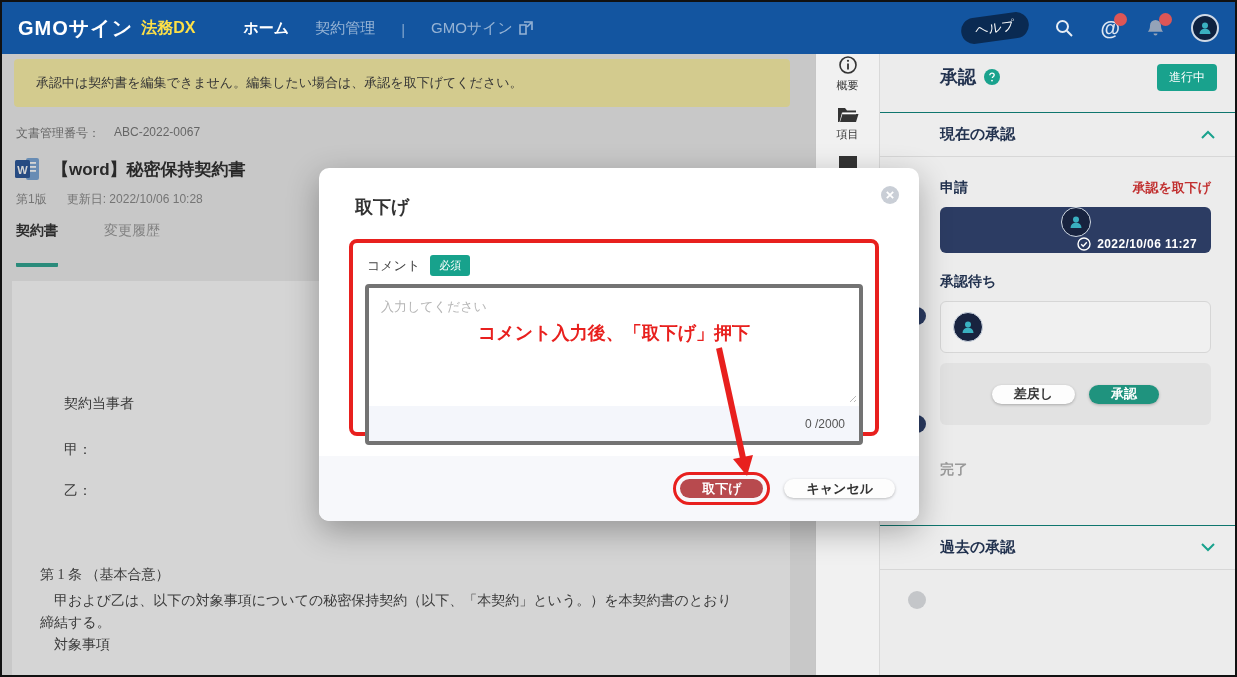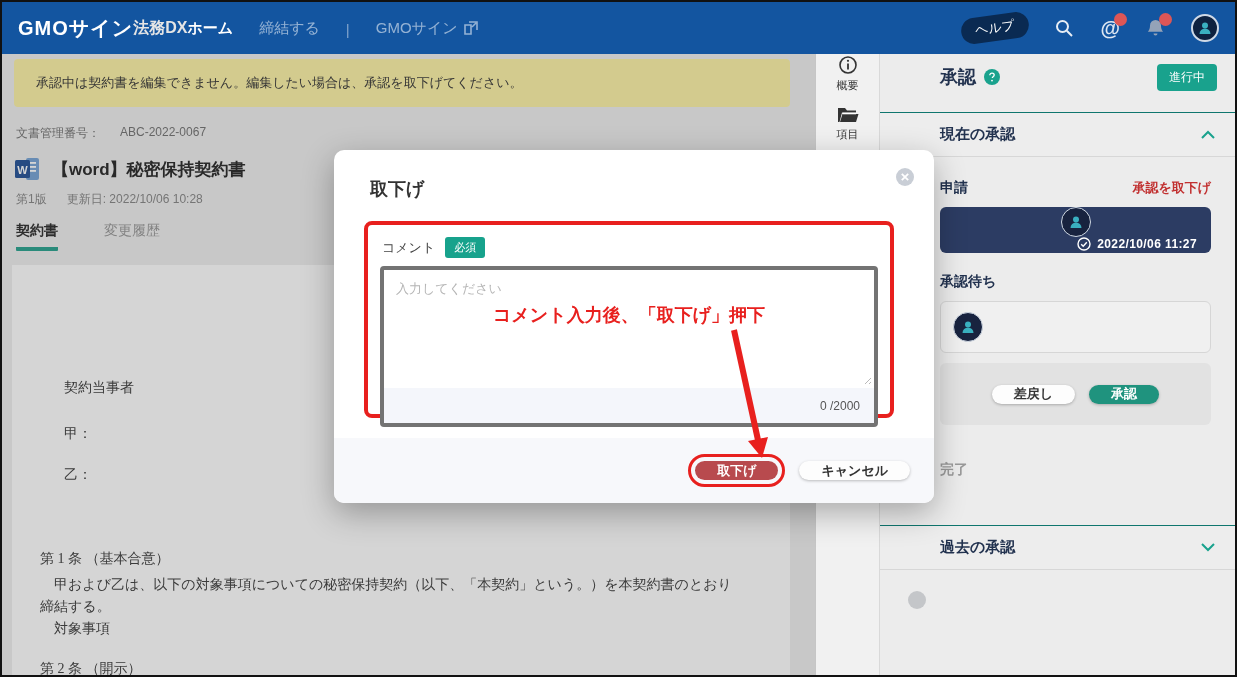--- a/index.html
+++ b/index.html
@@ -3,44 +3,44 @@
 <meta charset="utf-8">
 <style>
   * { margin:0; padding:0; box-sizing:border-box; }
   html,body { width:1237px; height:677px; background:#fff; }
   body { font-family:"Liberation Sans","DejaVu Sans",sans-serif; }
   .screen { position:relative; width:1237px; height:677px; border:2px solid #111; background:#ececec; overflow:hidden; }
 
   
   .navbar { position:absolute; top:0; left:0; right:0; height:52px; background:#1355a0; display:flex; align-items:center; padding:0 16px; z-index:20; }
   .logo { color:#fff; font-weight:bold; font-size:20px; letter-spacing:1px; white-space:nowrap; }
-  .logo-suffix { color:#e5e5e5; font-weight:bold; font-size:16px; white-space:nowrap; }
-  .nav-links { display:flex; align-items:flex-end; gap:26px; font-size:15px; }
+  .logo-suffix { color:#fde047; font-weight:bold; font-size:16px; margin-left:8px; white-space:nowrap; }
+  .nav-links { display:flex; align-items:flex-end; gap:26px; margin-left:48px; font-size:15px; }
   .nav-item { color:rgba(255,255,255,.55); cursor:pointer; white-space:nowrap; display:flex; align-items:center; gap:6px; }
   .nav-item.active { color:#fff; font-weight:bold; }
   .nav-sep { color:rgba(255,255,255,.45); }
   .nav-right { margin-left:auto; display:flex; align-items:center; gap:26px; }
   .help-pill { background:#0a2a52; color:#fff; font-size:13px; padding:4px 14px; border-radius:14px; transform:rotate(-8deg); cursor:pointer; }
   .icon-wrap { position:relative; display:inline-flex; }
   .red-dot { position:absolute; top:-5px; right:-7px; width:13px; height:13px; border-radius:50%; background:#dd5656; }
   .at-glyph { color:#dfe8f3; font-size:20px; font-weight:bold; line-height:1; }
   .nav-avatar { width:28px; height:28px; border-radius:50%; background:#0e2240; border:2px solid #cfd9e6; display:flex; align-items:center; justify-content:center; }
 
   
   .main { position:absolute; top:40px; left:0; right:0; bottom:0; display:flex; }
   .content { position:relative; width:813px; background:#f0f0f0; overflow:hidden; flex:none; }
   .dim { position:absolute; inset:0; background:rgba(20,20,20,0.18); z-index:5; }
 
   .banner { margin:17px 25px 0 12px; background:#fdf3a9; border-radius:4px; padding:15px 22px; font-size:13px; color:#3c3c3c; }
-  .doc-meta { margin:18px 0 0 14px; font-size:12px; color:#777; display:flex; gap:20px; }
+  .doc-meta { margin:18px 0 0 14px; font-size:12px; color:#777; display:flex; gap:14px; }
   .title-row { margin:14px 0 0 12px; display:flex; align-items:center; gap:10px; }
   .doc-title { font-size:17px; font-weight:bold; color:#2e2e2e; }
   .version-row { margin:9px 0 0 14px; font-size:12px; color:#8a8a8a; display:flex; gap:20px; }
   .tabs { margin:14px 0 0 14px; display:flex; gap:46px; font-size:14px; }
-  .tab { padding-bottom:7px; cursor:pointer; color:#9a9a9a; }
+  .tab { padding-bottom:23px; cursor:pointer; color:#9a9a9a; }
   .tab.active { color:#333; font-weight:bold; border-bottom:4px solid #2fa592; border-radius:0 0 1px 1px; }
   .page { margin:14px 25px 0 10px; background:#fff; height:520px; padding:112px 30px 0 28px;
           font-family:"Liberation Serif","DejaVu Serif",serif; font-size:14px; color:#444; line-height:22px; }
   .page .ind { margin-left:24px; }
   .page .ind2 { margin-left:14px; }
   .mt24{margin-top:24px;} .mt19{margin-top:19px;} .mt62{margin-top:62px;} .mt4{margin-top:4px;} .mt18{margin-top:18px;}
 
   
   .rail { flex:none; width:65px; background:#f1f1f1; border-left:1px solid #c6c6c6; border-right:1px solid #d9d9d9; padding-top:13px; display:flex; flex-direction:column; align-items:center; gap:13px; }
   .rail-item { display:flex; flex-direction:column; align-items:center; gap:3px; cursor:pointer; }
@@ -65,21 +65,21 @@
   .wait-card { margin-top:10px; height:52px; background:#f0f0f0; border:1px solid #d6d6d6; border-radius:6px; display:flex; align-items:center; padding:0 12px; }
   .btn-band { margin-top:10px; background:#e2e2e2; border-radius:6px; height:62px; display:flex; align-items:center; justify-content:flex-end; gap:14px; padding:0 52px 0 0; }
   .pill-btn { border:none; border-radius:18px; height:19px; padding:0 22px; font-size:13px; font-weight:bold; cursor:pointer; font-family:inherit; }
   .pill-white { background:#fdfdfd; color:#333; box-shadow:0 1px 3px rgba(0,0,0,.25); }
   .pill-teal { background:#1f937e; color:#fff; box-shadow:0 1px 3px rgba(0,0,0,.25); }
   .done-label { font-size:14px; font-weight:bold; color:#9a9a9a; }
   .mt22{margin-top:22px;} .mt38{margin-top:20px;} .mt36{margin-top:36px;}
   .p-past { margin-top:46px; }
 
   
-  .modal { position:absolute; left:317px; top:148px; width:600px; height:353px; background:#fff; border-radius:10px; box-shadow:0 10px 32px rgba(0,0,0,.3); z-index:10;margin-left:15px; }
+  .modal { position:absolute; left:317px; top:166px; width:600px; height:353px; background:#fff; border-radius:10px; box-shadow:0 10px 32px rgba(0,0,0,.3); z-index:10; }
   .modal-close { position:absolute; top:18px; right:20px; cursor:pointer; }
   .modal-title { padding:27px 0 0 36px; font-size:18px; font-weight:bold; color:#333; }
   .red-rect { position:absolute; left:30px; top:71px; width:530px; height:197px; border:4px solid #e8201e; border-radius:8px; }
   .comment-row { display:flex; align-items:center; gap:10px; padding:12px 0 0 14px; }
   .comment-label { font-size:13px; color:#444; }
   .req-badge { background:#17a28c; color:#fff; font-size:11px; padding:3px 9px; border-radius:3px; }
   .ta-box { margin:8px 12px 0; border:4px solid #737373; border-radius:4px; overflow:hidden; position:relative; }
   .ta-box textarea { display:block; width:100%; height:118px; border:none; outline:none; resize:none; padding:10px 12px; font-size:13px; font-family:inherit; color:#333; background:#fff; }
   .ta-box textarea::placeholder { color:#b5b5b5; }
   .resize-corner { position:absolute; right:3px; bottom:39px; width:9px; height:9px;
@@ -94,21 +94,21 @@
 </head>
 <body>
 
 <div class="screen">
 
   <header class="navbar">
     <span class="logo">GMOサイン</span>
     <span class="logo-suffix">法務DX</span>
     <nav class="nav-links">
       <span class="nav-item active">ホーム</span>
-      <span class="nav-item">締結する</span>
+      <span class="nav-item">契約管理</span>
       <span class="nav-sep">|</span>
       <span class="nav-item">
         <span>GMOサイン</span>
         <svg width="14" height="14" viewBox="0 0 14 14">
             <path d="M1 4h6v9H1zM5 1h8v8" fill="none" stroke="rgba(255,255,255,.55)" stroke-width="1.6"></path>
             <path d="M8 6l4-4" stroke="rgba(255,255,255,.55)" stroke-width="1.6"></path>
           </svg>
       </span>
     </nav>
     <div class="nav-right">

